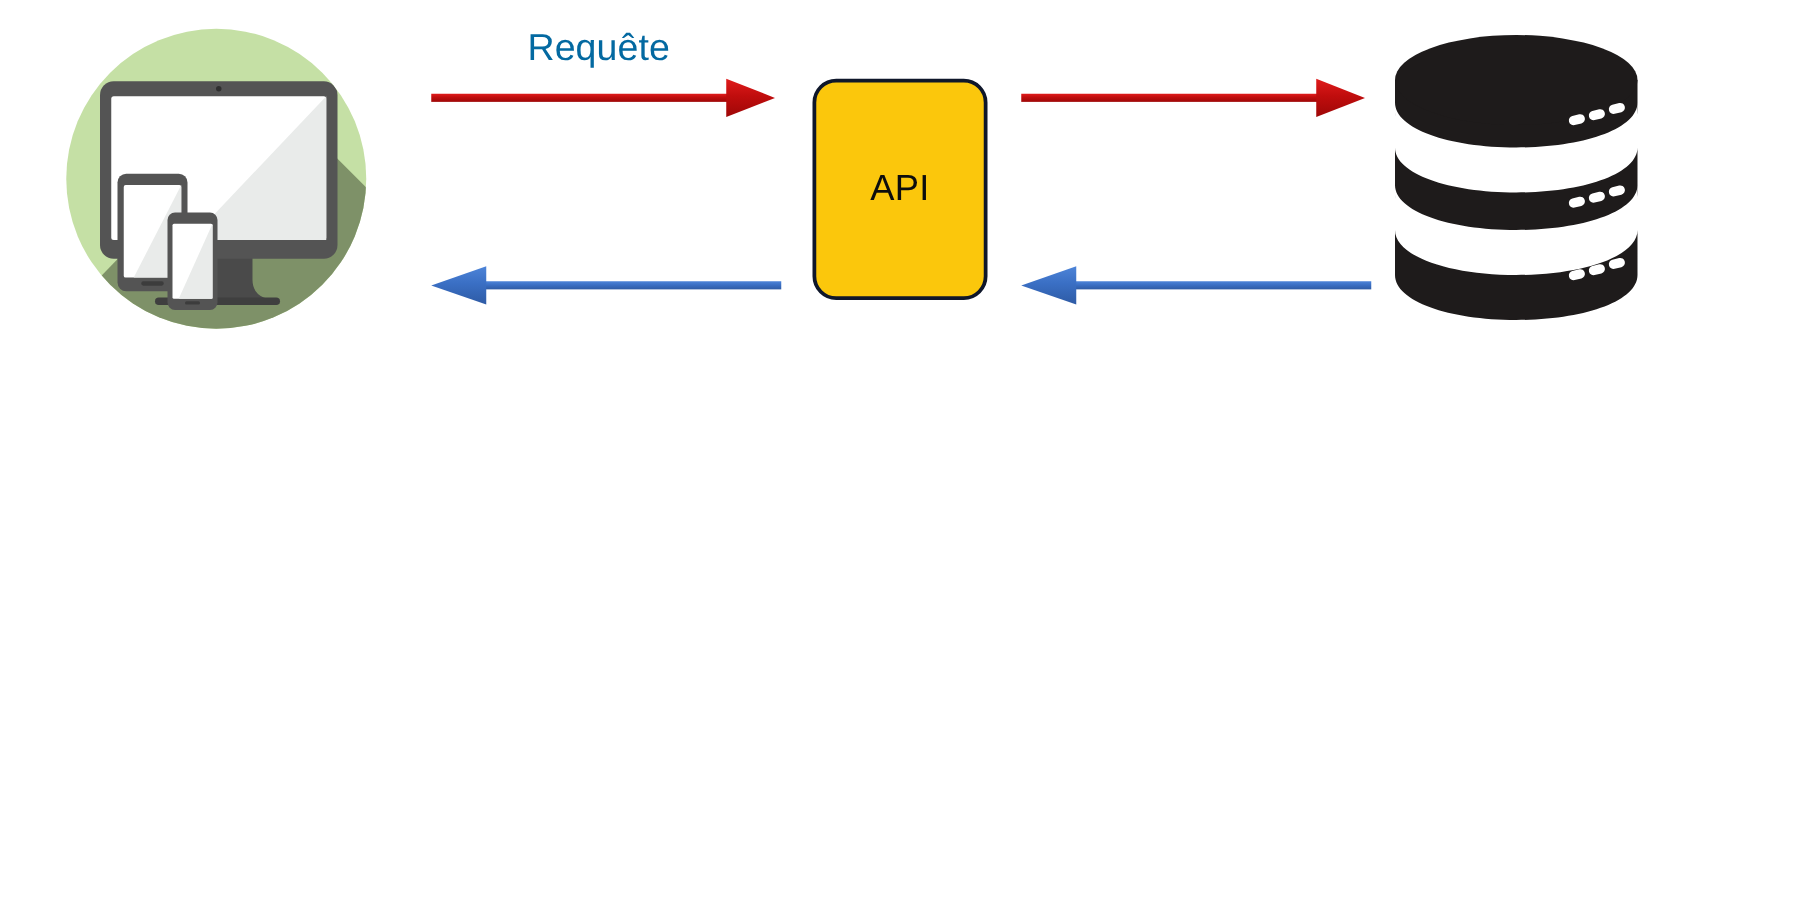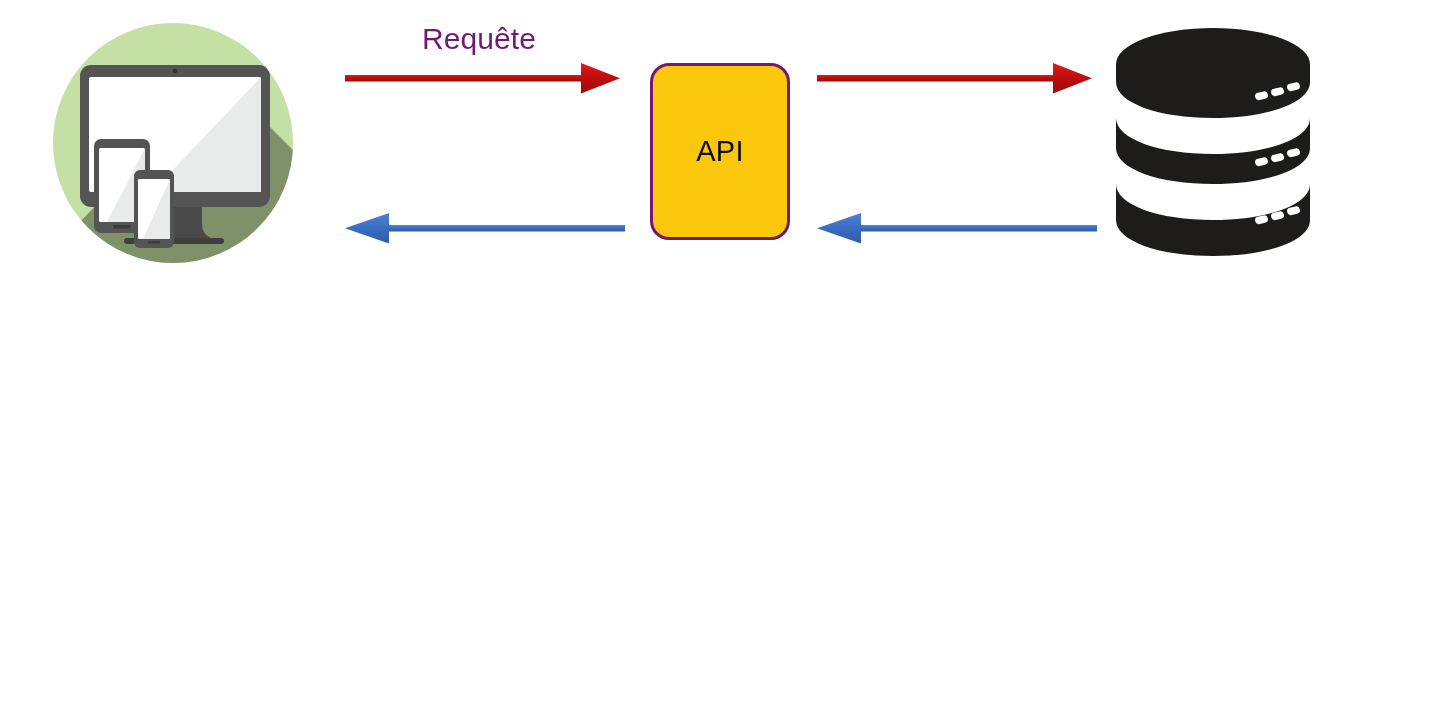--- a/index.html
+++ b/index.html
@@ -28,21 +28,21 @@
     top: 22px;
     width: 242px;
     height: 242px;
   }
   .client-icon svg { display: block; width: 242px; height: 242px; }
 
   
   .flow-label {
     position: absolute;
     text-align: center;
-    color: #701a75;
+    color: #0369a1;
     font-size: 30px;
     font-family: "Liberation Sans", sans-serif;
     letter-spacing: 0.1px;
     white-space: nowrap;
     line-height: 1;
   }
   #label-requete { left: 338px; top: 24px; width: 282px; }
   #label-reponse { left: 338px; top: 246px; width: 282px; }
 
   
@@ -53,21 +53,21 @@
   #arrow-response-right { left: 812px;  top: 206px; width: 290px; height: 46px; }
 
   
   .api-box {
     position: absolute;
     left: 650px;
     top: 63px;
     width: 140px;
     height: 177px;
     background: #FBC70C;
-    border: 3px solid #701a75;
+    border: 3px solid #0f172a;
     border-radius: 19px;
     box-sizing: border-box;
     display: flex;
     align-items: center;
     justify-content: center;
   }
   .api-label {
     font-size: 29px;
     color: #0d0d0d;
     font-family: "Liberation Sans", sans-serif;

